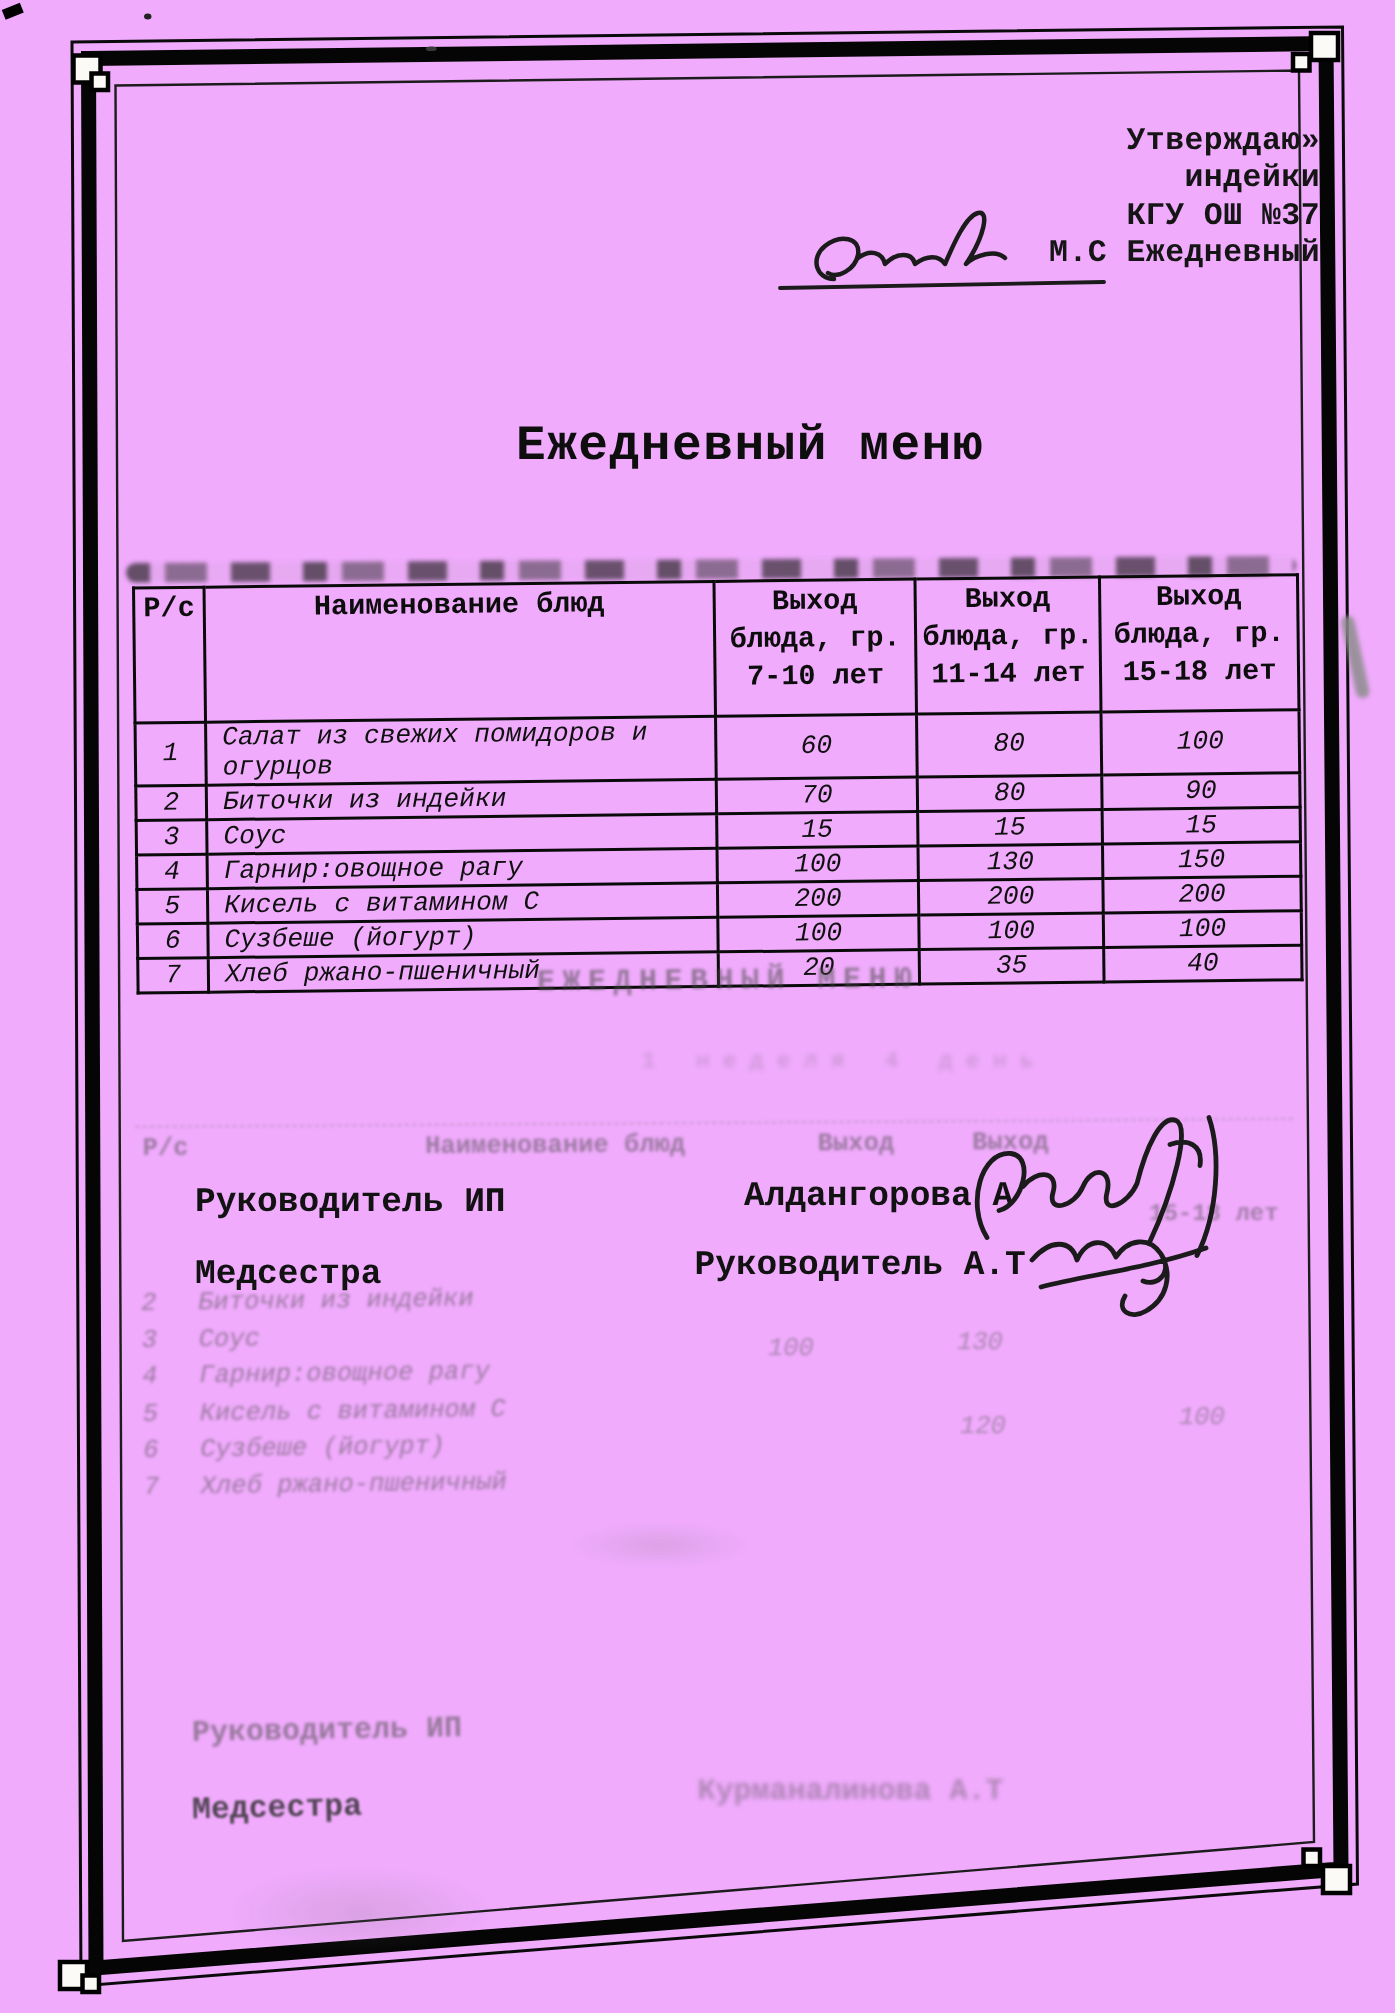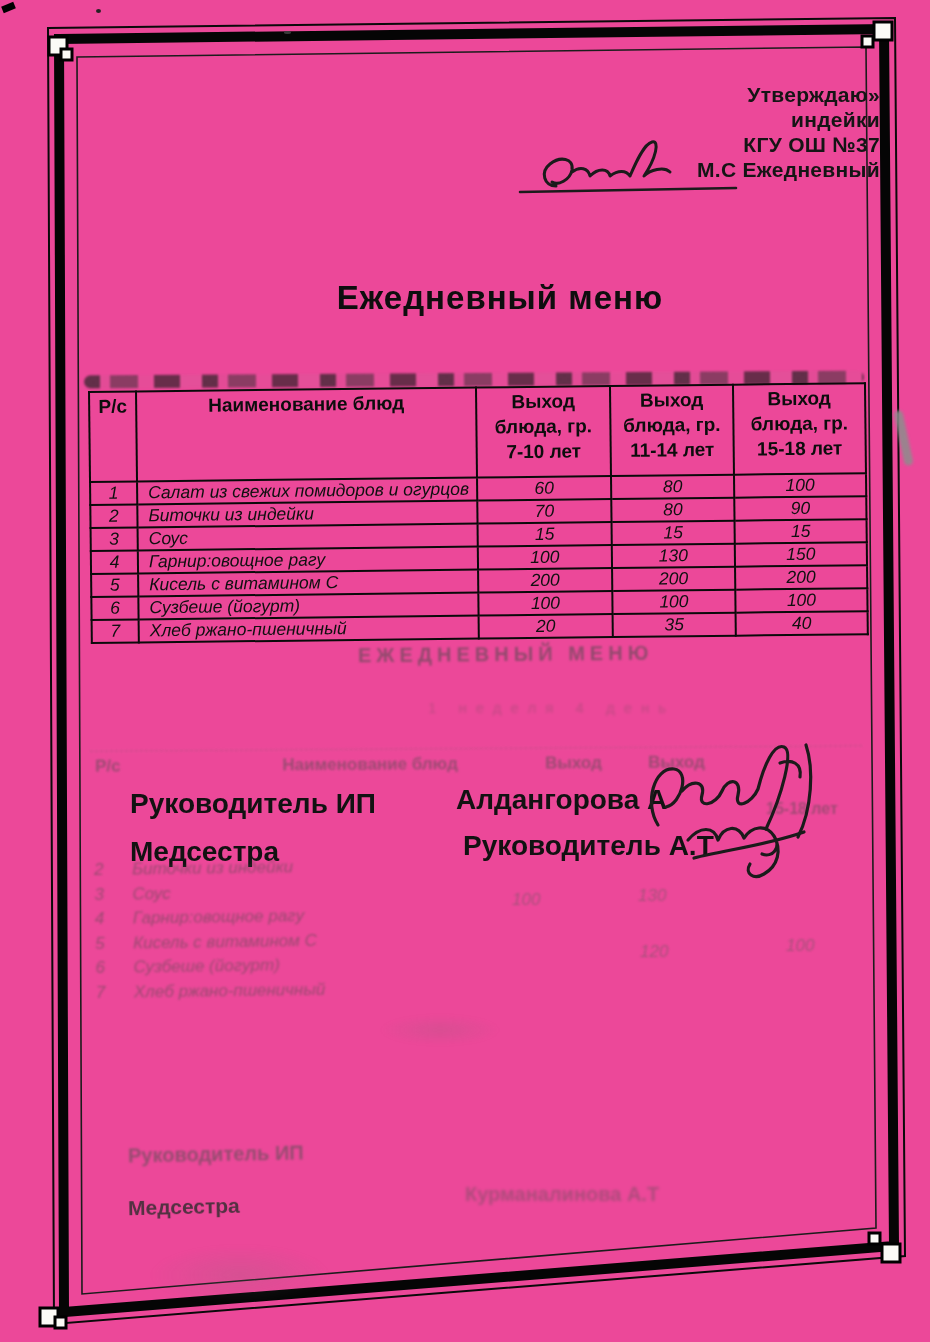--- a/index.html
+++ b/index.html
@@ -1,17 +1,17 @@
 <!DOCTYPE html>
 <html><head>
 <meta charset="utf-8">
 <style>
   html,body{margin:0;padding:0;background:#e8e6e1;}
-  .page{position:relative;width:930px;height:1342px;background:#ec4899;overflow:hidden;
-        font-family:Liberation Sans, sans-serif;color:#111;}
+  .page{position:relative;width:930px;height:1342px;background:#f0abfc;overflow:hidden;
+        font-family:Liberation Mono, monospace;color:#111;}
 
   
   .frame-svg{position:absolute;left:0;top:0;pointer-events:none;}
 
   
   .approval{position:absolute;top:82px;right:50px;text-align:right;
             font-weight:bold;font-size:21px;line-height:25px;letter-spacing:.3px;color:#151515;}
 
   
   .sig{position:absolute;}
@@ -56,21 +56,21 @@
              opacity:.45;}
   .ghost-rows{position:absolute;left:95px;top:857px;width:430px;transform:rotate(-.8deg);
               opacity:.5;font-style:italic;font-size:17px;}
   .g-row{height:24.5px;position:relative;}
   .g-row .g-num{display:inline-block;width:16px;}
   .g-row .g-name{margin-left:22px;}
   .g-val{position:absolute;font-style:italic;font-size:17px;color:#5a5a5a;
          opacity:.45;filter:blur(1.1px);}
 
   
-  .role{position:absolute;font-weight:bold;font-size:28px;color:#121212;}
+  .role{position:absolute;font-weight:bold;font-size:23px;color:#121212;}
 
   
   .ghost-b1{position:absolute;left:128px;top:1143px;font-size:20px;font-weight:bold;
             opacity:.55;filter:blur(1.2px);transform:rotate(-1deg);color:#4f4f4f;}
   .ghost-b2{position:absolute;left:465px;top:1183px;font-size:20px;font-weight:bold;
             opacity:.4;filter:blur(1.4px);color:#4f4f4f;}
   .ghost-b3{position:absolute;left:128px;top:1195px;font-size:21px;font-weight:bold;
             opacity:.8;filter:blur(.6px);transform:rotate(-1.3deg);color:#2c2c2c;}
 
   
@@ -221,21 +221,21 @@
 
   <div class="ghost ghost-thead">
     <span class="gh gh-num">Р/с</span>
     <span class="gh gh-name">Наименование блюд</span>
     <span class="gh gh-out1">Выход</span>
     <span class="gh gh-out2">Выход</span>
   </div>
   <div class="ghost ghost-age">15-18 лет</div>
 
   <div class="role" style="left:130px;top:788px;">Руководитель ИП</div>
-  <div class="role" style="left:456px;top:784px;text-align:right;">Алдангорова А</div>
+  <div class="role" style="left:496px;top:784px;text-align:right;">Алдангорова А</div>
   <div class="role" style="left:130px;top:836px;">Медсестра</div>
   <div class="role" style="left:463px;top:830px;">Руководитель А.Т</div>
 
   <div class="sig" style="left:630px;top:733px;">
     <svg width="195" height="115" viewBox="0 0 195 115">
       <path d="M28,92 C14,70 24,34 44,36 C60,38 52,70 36,74
                M52,58 C62,46 76,48 72,62 C68,76 86,72 92,58 C98,44 112,46 108,62 C104,78 122,70 128,56
                M128,56 C134,32 144,10 154,14 C164,18 152,62 136,96
                M150,30 C162,26 172,30 170,44" stroke-width="3.2"></path>
       <path d="M176,12 C184,36 182,76 168,104" stroke-width="3.2"></path>

